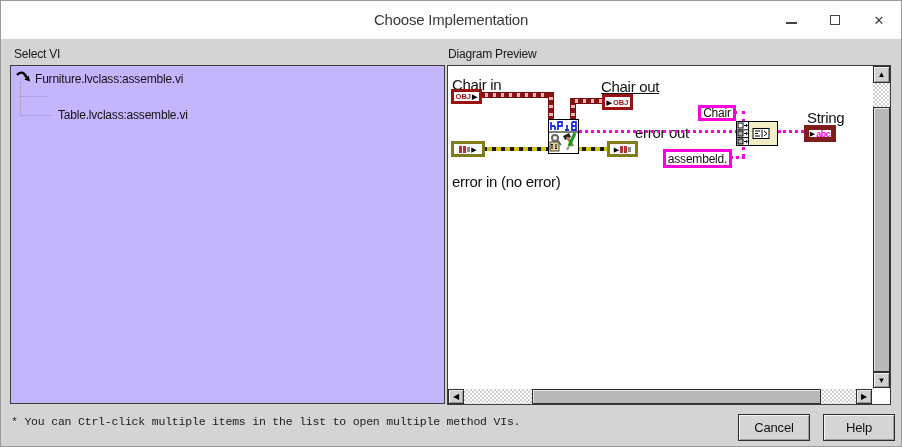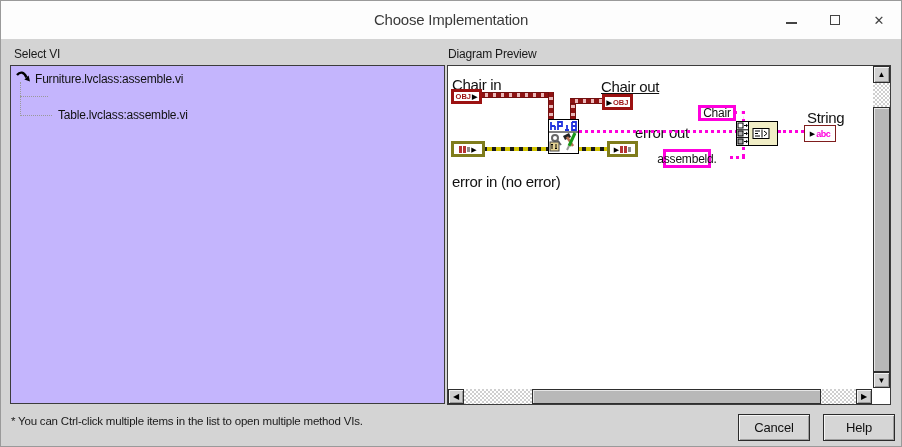--- a/index.html
+++ b/index.html
@@ -41,21 +41,21 @@
   #preview { position:absolute; left:446px; top:64px; width:444px; height:340px;
              background:#fff; border:1px solid #3c3c3c; }
   .dlabel { position:absolute; font-size:15px; letter-spacing:-0.3px; color:#111;
             white-space:nowrap; z-index:3; }
   
   .term { position:absolute; background:#fff; display:flex; align-items:center;
           justify-content:center; gap:1px; z-index:5; }
   .term-obj { border:3px solid #9c1212; color:#9c1212; font-weight:bold;
               font-size:7.5px; letter-spacing:0; }
   .term-err { border:3px solid #7f7c1c; }
-  .term-str { border:1px solid #7f1d1d; }
+  .term-str { border:5px solid #7f1d1d; }
   .arr { font-size:7px; color:#000; line-height:1; }
   .abc-txt { color:#ff00dd; font-weight:bold; font-size:9px; letter-spacing:-0.5px; }
   .epat { display:flex; gap:1px; align-items:center; }
   .epat i { display:block; width:3px; height:7px; background:#b43434; }
   .epat i.g { background:#8d8d8d; height:5px; }
   
   .wire { position:absolute; }
   .wclass-h { height:6px;
     background:repeating-linear-gradient(90deg,#8e1212 0 5px,#eab9b9 5px 8px);
     box-shadow:inset 0 1px 0 #701010, inset 0 -1px 0 #701010; z-index:2; }
@@ -78,21 +78,21 @@
             font-size:8px; color:#000;
             box-shadow:inset 1px 1px 0 #f2f2f2, inset -1px -1px 0 #9b9b9b; }
   .sb-track { position:absolute; background-color:#fff;
     background-image:linear-gradient(45deg,#cfcfcf 25%,transparent 25%,transparent 75%,#cfcfcf 75%),
                      linear-gradient(45deg,#cfcfcf 25%,transparent 25%,transparent 75%,#cfcfcf 75%);
     background-position:0 0,2px 2px; background-size:4px 4px; }
   .sb-thumb { position:absolute; background:#b8b8b8; border:1px solid #2e2e2e;
               box-shadow:inset 1px 1px 0 #e6e6e6; }
   
   #footnote { position:absolute; left:10px; top:414px; font-size:11.5px;
-              letter-spacing:-0.2px; color:#1a1a1a; }
+              letter-spacing:-0.2px; color:#1a1a1a;font-family:Liberation Mono, monospace; }
   .pushbtn { position:absolute; top:413px; height:27px; background:#d6d6d6;
              border:1px solid #2b2b2b; font-family:"Liberation Sans",sans-serif;
              font-size:13px; color:#111; letter-spacing:-0.2px;
              box-shadow:inset 1px 1px 0 #f5f5f5, inset -1px -1px 0 #9e9e9e; }
   #btn-open { left:650px; width:75px; border:2px solid #1c1c1c; }
   #btn-cancel { left:737px; width:72px; }
   #btn-help { left:822px; width:72px; }
 </style>
 </head>
 <body>
@@ -170,21 +170,21 @@
         <i></i>
         <i class="g"></i>
       </span>
   </div>
   <div class="term term-str" style="left:803px;top:124px;width:32px;height:17px;">
     <span class="arr">▶</span>
     <span class="abc-txt">abc</span>
   </div>
 
   <div class="sconst" style="left:697px;top:104px;width:38px;height:16px;">Chair</div>
-  <div class="sconst" style="left:662px;top:148px;width:48px;height:19px;">assembeld.</div>
+  <div class="sconst" style="left:662px;top:148px;width:69px;height:19px;">assembeld.</div>
 
   <svg class="node" style="left:547px;top:118px;" width="31" height="35" viewBox="0 0 31 35">
     <rect x="0.5" y="0.5" width="30" height="34" fill="#fff" stroke="#000"></rect>
     <g stroke="#2233dd" stroke-width="1.8" fill="none">
       <path d="M3 11 V3 M3 7 H7 M7 7 V11"></path>
       <path d="M10 11 V3 H14 V7 H10"></path>
       <path d="M17 11 H21 M19 11 V6"></path>
       <path d="M24 3 H28 V11 H24 V3 M24 7 H28"></path>
     </g>
     <line x1="0" y1="13" x2="31" y2="13" stroke="#000"></line>

